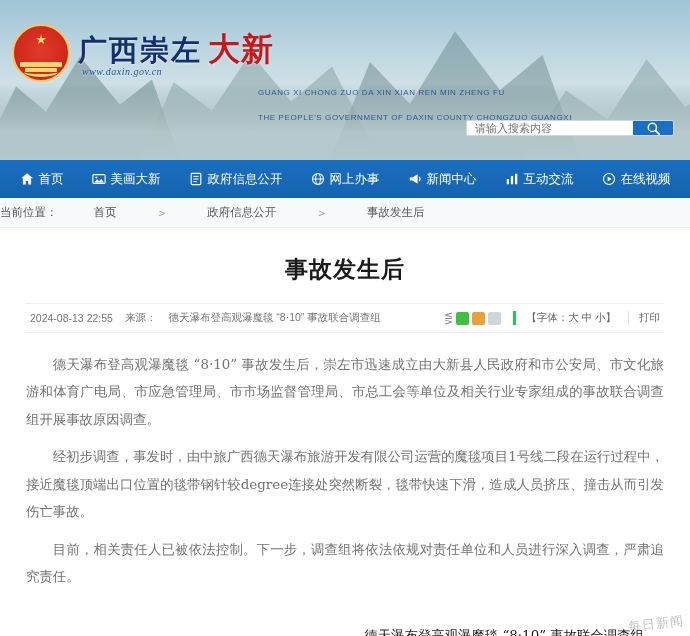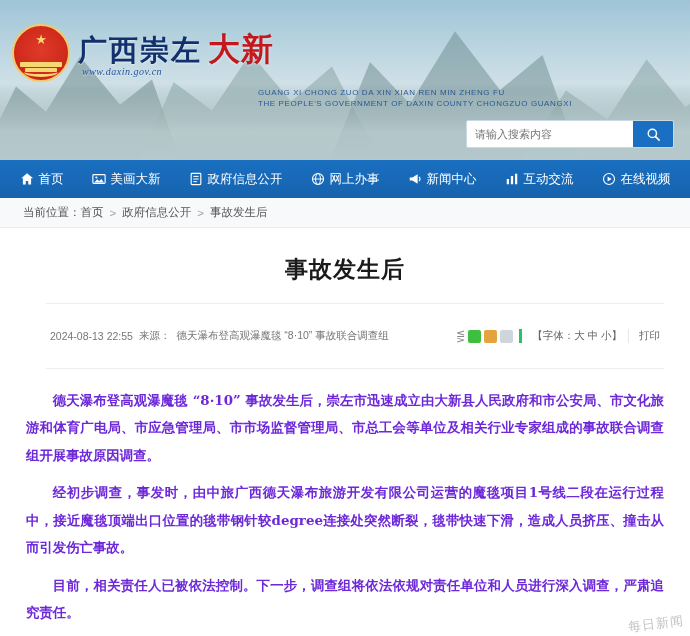--- a/index.html
+++ b/index.html
@@ -80,26 +80,26 @@
     text-shadow:0 1px 1px rgba(255,255,255,0.6);
   }
   .pinyin {
     position:absolute; left:258px; top:88px;
     font-size:8px;
     color:#16458c;
     letter-spacing:0.6px;
     opacity:0.85;
     white-space:nowrap;
   }
-  .pinyin .ln2 { display:block; margin-top:2px; }
+  .pinyin .ln2 { display:block; margin-top:16px; }
 
   .searchbox {
     position:absolute; right:16px; top:120px;
     display:flex; align-items:center;
-    width:208px; height:28px;
+    width:208px; height:16px;
     background:#fff;
     border:1px solid #c9d8e2;
     border-radius:2px;
     overflow:hidden;
   }
   .searchbox input {
     flex:1; height:100%; border:0; outline:0; padding:0 8px;
     font-size:11px; color:#999; font-family:"Liberation Sans", sans-serif;
     background:transparent;
   }
@@ -124,22 +124,22 @@
   .nav-item {
     display:flex; align-items:center; gap:5px;
     color:#fff; font-size:12.5px; cursor:pointer; white-space:nowrap;
   }
   .nav-item .ico { display:inline-flex; width:14px; height:14px; align-items:center; justify-content:center; }
   .nav-item .ico svg { display:block; }
 
   
   .crumbbar {
     height:30px; background:#f7f9fb; border-bottom:1px solid #e6ebef;
-    display:flex; align-items:center; padding-left:23px;
-    font-size:11.5px; color:#555;
+    display:flex; align-items:center; padding-left:0;
+    font-size:11.5px; color:#555;gap:36px;
   }
   .crumbbar .sep { margin:0 6px; color:#9aa6b0; }
   .crumbbar a { color:#555; text-decoration:none; cursor:pointer; }
 
   
   .article {
     padding:0 26px;
     background:#fff;
     height:calc(636px - 160px - 38px - 31px);
     position:relative;
@@ -150,43 +150,41 @@
     font-weight:bold;
     font-size:23px;
     color:#1a1a1a;
     padding:26px 0 18px;
     letter-spacing:1px;
   }
   .meta {
     display:flex; align-items:center;
     border-top:1px solid #eceff2;
     border-bottom:1px solid #eceff2;
-    padding:25px 4px;
+    padding:7px 4px;
     font-size:10.5px;
     color:#777;
-    gap:6px;
-    margin-left:20px;
+    gap:12px;
   }
   .meta .date { color:#777; }
   .meta .src { color:#777; }
   .meta .spacer { flex:1; }
   .meta .share { display:flex; align-items:center; gap:3px; }
   .meta .share .sicon { width:13px; height:13px; border-radius:2px; display:inline-block; }
   .meta .share .s-share { color:#888; font-size:11px; }
   .meta .fontsize { color:#666; border-left:3px solid #22c55e; padding-left:10px; }
   .meta .print { color:#666; cursor:pointer; border-left:1px solid #e3e7ea; padding-left:10px;}
 
   .body-text {
     padding-top:18px;
     font-family:"DejaVu Serif", serif;
     font-size:13.4px;
     line-height:2.05;
-    color:#6d28d9;
+    color:#737373;
     text-align:justify;
-    font-weight:bold;
   }
   .body-text p { margin:0 0 10px 0; text-indent:2em; }
   .signature {
     margin-top:36px;
     text-align:right;
     font-family:"DejaVu Serif", serif;
     font-size:13.4px;
     color:#1d1d1d;
     padding-right:20px;
   }

